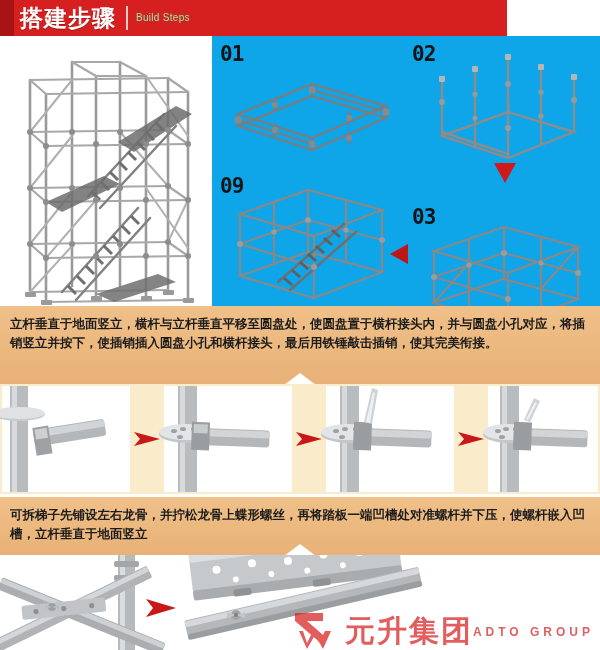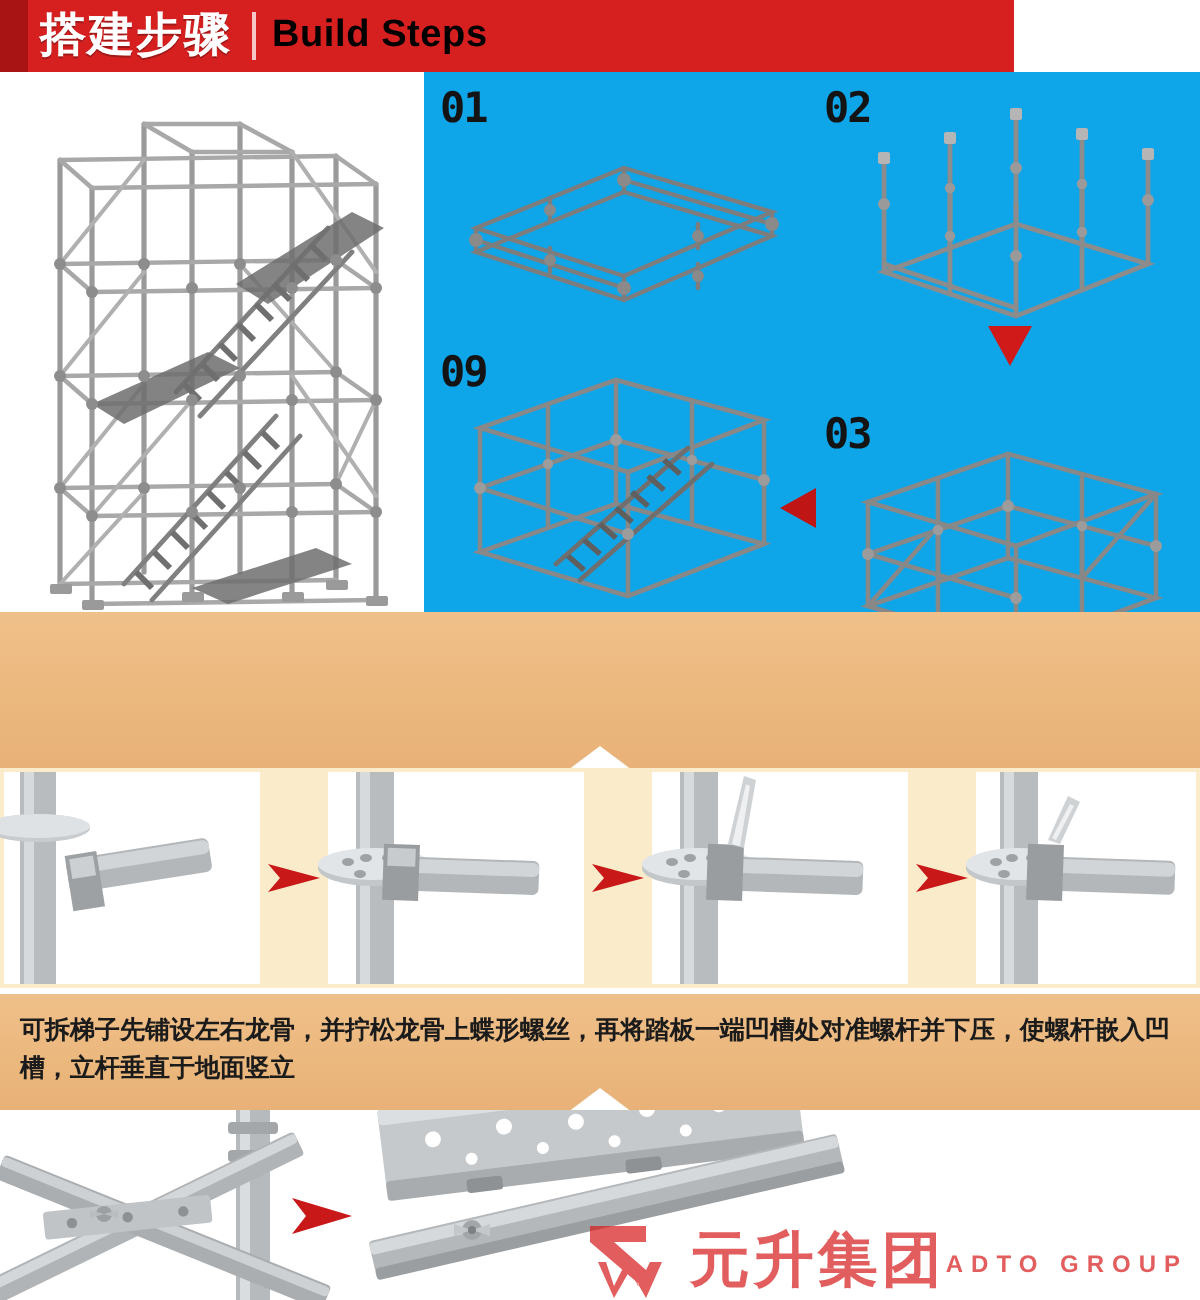--- a/index.html
+++ b/index.html
@@ -26,21 +26,21 @@
     font-size: 23px;
     font-weight: bold;
     letter-spacing: 1px;
     padding: 0 8px 0 6px;
     line-height: 36px;
     font-family: "DejaVu Sans", "Liberation Sans", sans-serif;
     text-shadow: 0 1px 0 rgba(0,0,0,.25);
   }
   .header-divider { width:2px; height:24px; background:#ffffff; opacity:.75; margin:0 8px 0 2px; }
   .header-en {
-    color: #000000; font-size: 19px; font-weight: bold; letter-spacing: .3px;
+    color: #86efac; font-size: 10px; font-weight: normal; letter-spacing: .3px;
     line-height: 36px;
   }
 
   
   .hero { position: relative; width: 600px; height: 270px; background: #ffffff; }
 
   .hero-left {
     position: absolute; left: 0; top: 0; width: 212px; height: 270px;
     background: #ffffff; overflow: hidden;
   }
@@ -414,20 +414,21 @@
               <circle cx="98" cy="95" r="3"></circle>
             <circle cx="58" cy="60" r="2.6"></circle>
               <circle cx="130" cy="58" r="2.6"></circle>
           </g>
         </svg>
       </div>
     </div>
   </div>
 
   <div class="text-band band1">
+    <div>立杆垂直于地面竖立，横杆与立杆垂直平移至圆盘处，使圆盘置于横杆接头内，并与圆盘小孔对应，将插销竖立并按下，使插销插入圆盘小孔和横杆接头，最后用铁锤敲击插销，使其完美衔接。</div>
     <div class="notch"></div>
   </div>
 
   <div class="strip strip1">
     <svg class="strip-inner" width="600" height="110" viewBox="0 0 600 110">
       <rect x="0" y="0" width="600" height="110" fill="#faeccb"></rect>
 
       <g>
         <rect x="2" y="2" width="128" height="106" fill="#ffffff"></rect>
         <rect x="10" y="2" width="18" height="106" fill="#b9bcbe"></rect>

